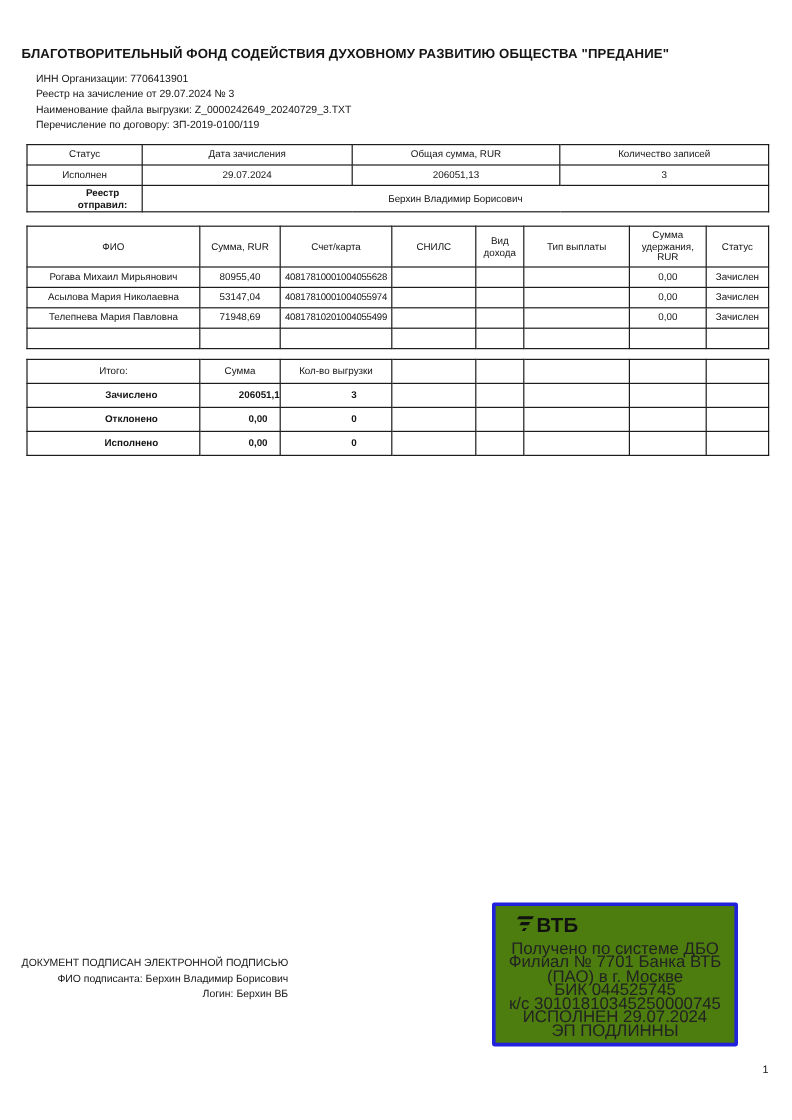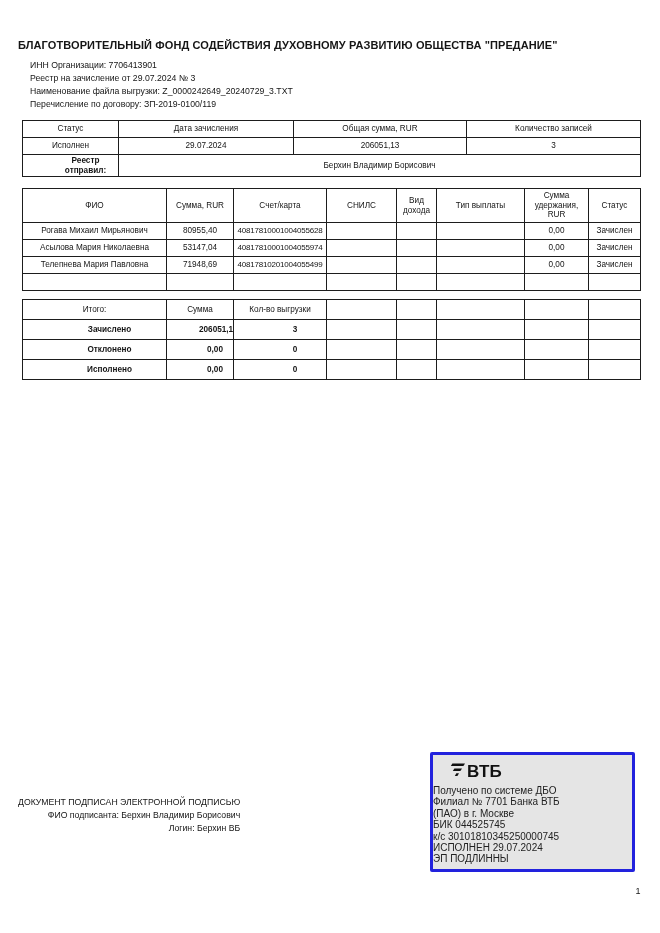--- a/index.html
+++ b/index.html
@@ -26,27 +26,27 @@
   .t1 tr{height:17px;}
   .t2{margin-top:11px;}
   .t2 tr{height:17px;}
   .t2 tr.hdr{height:34px;}
   .t3{margin-top:8px;}
   .t3 tr{height:20px;}
   .acct{font-size:8px;letter-spacing:-0.2px;}
   .sig-block{position:absolute;left:18px;top:796px;font-size:8.7px;line-height:13.2px;text-align:right;}
   .sig-line{white-space:nowrap;}
   .stamp{
-    position:absolute;left:430px;top:752px;width:199px;height:114px;
-    border:3px solid #2222dd;border-radius:2px;background:#e5e5e5;
+    position:absolute;left:410px;top:752px;width:199px;height:114px;
+    border:3px solid #2222dd;border-radius:2px;background:#4d7c0f;
   }
   .stamp-logo{display:flex;align-items:flex-start;margin:7px 0 3px 16px;height:20px;}
   .wings-icon{margin:1px 2px 0 0;}
   .bank-name{font-size:17px;font-weight:bold;letter-spacing:0.3px;line-height:19px;color:#111;}
-  .stamp-lines{text-align:left;font-size:10px;line-height:11.4px;color:#222;}
+  .stamp-lines{text-align:center;font-size:14px;line-height:11.4px;color:#222;}
   .page-num{position:absolute;left:628px;top:886px;font-size:9px;width:20px;text-align:center;}
 </style>
 </head>
 <body>
 
 <div class="doc-title">БЛАГОТВОРИТЕЛЬНЫЙ ФОНД СОДЕЙСТВИЯ ДУХОВНОМУ РАЗВИТИЮ ОБЩЕСТВА "ПРЕДАНИЕ"</div>
 
 <div class="info-block">
   <div class="info-line">ИНН Организации: 7706413901</div>
   <div class="info-line">Реестр на зачисление от 29.07.2024 № 3</div>

